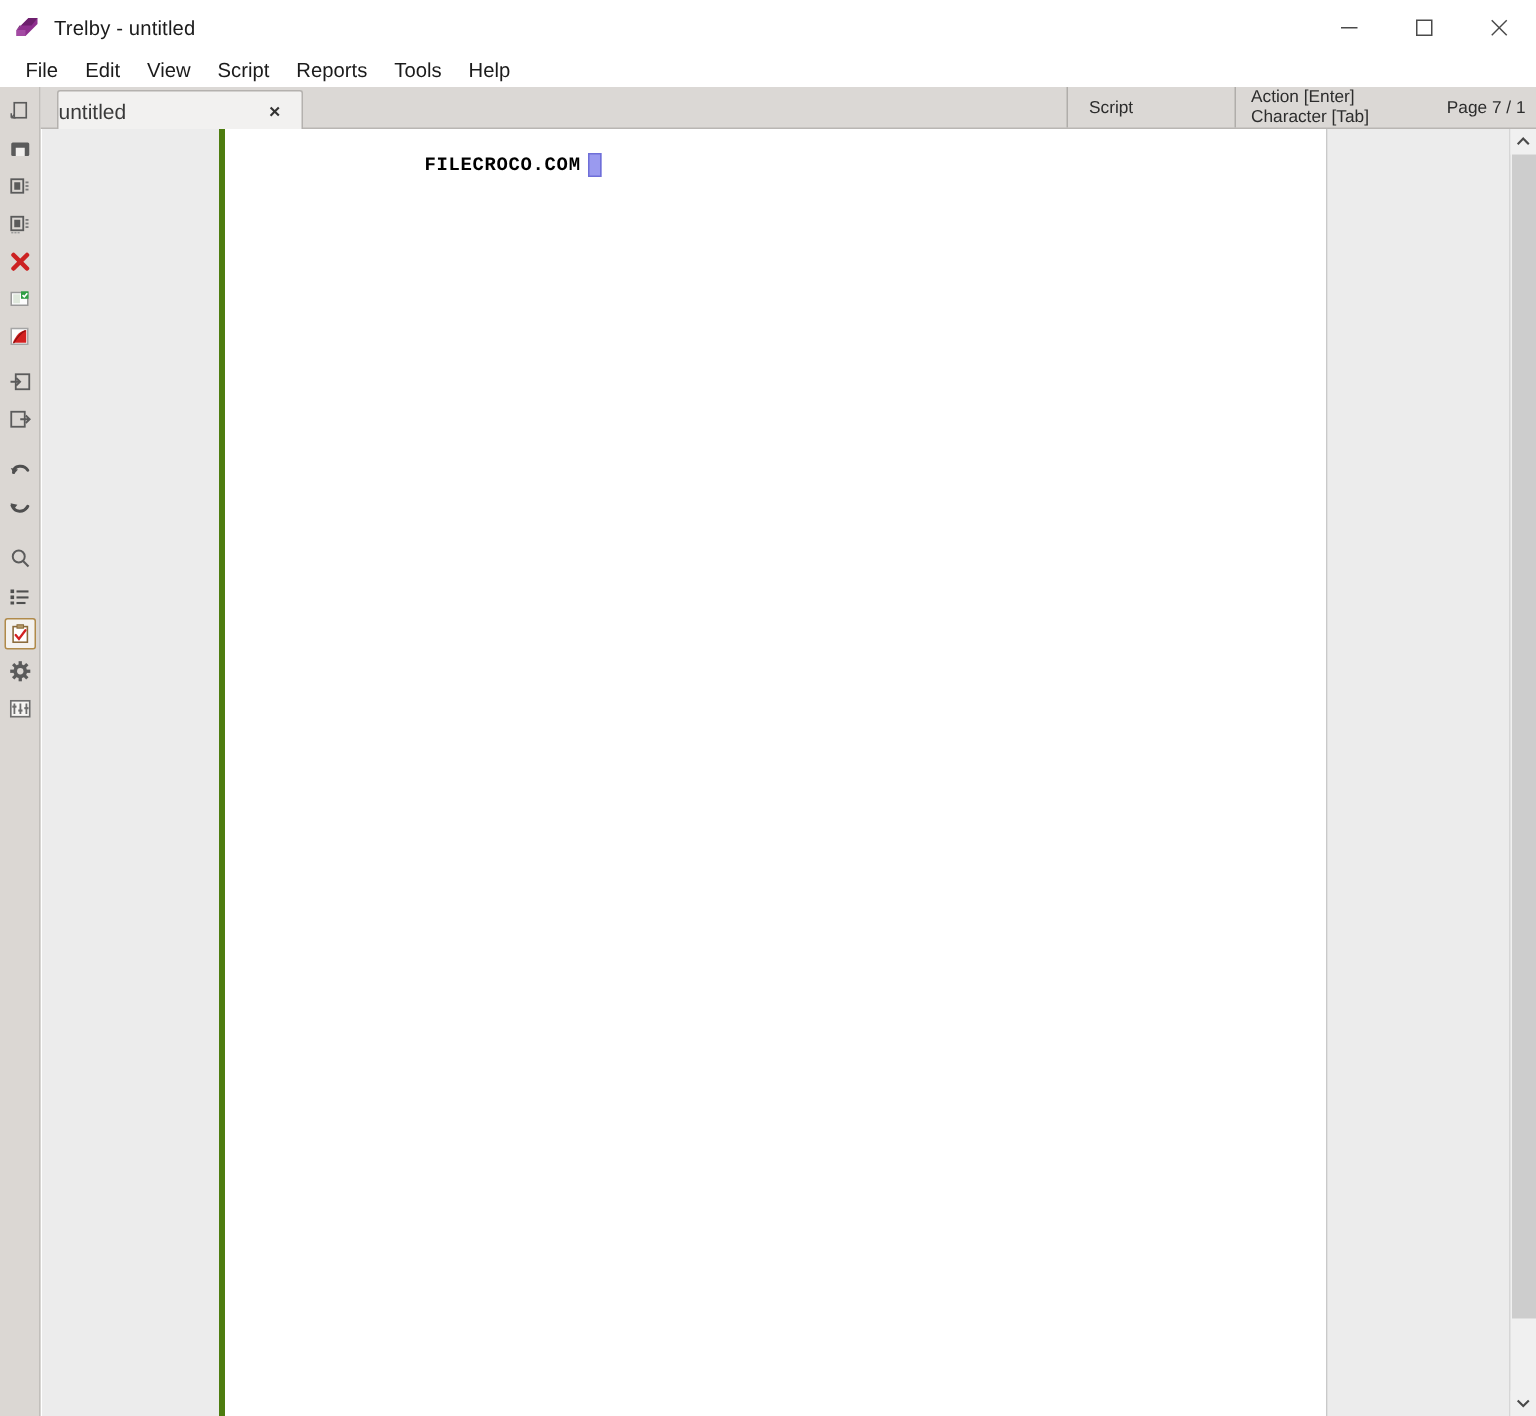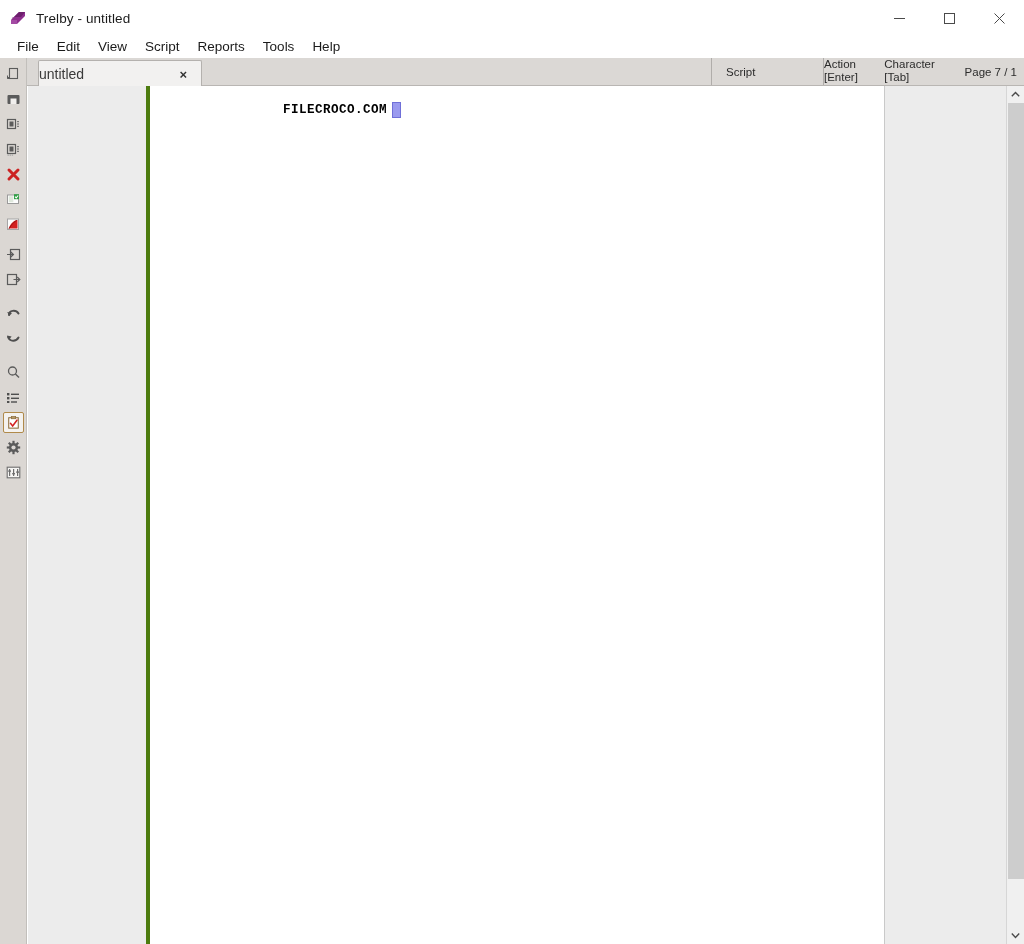--- a/index.html
+++ b/index.html
@@ -113,22 +113,24 @@
     display: flex;
     align-items: center;
   }
   #status-scene {
     left: 684px; width: 112px;
     padding-left: 14px;
     border-left: 1px solid #b0adaa;
   }
   #status-keys {
     left: 796px; width: 130px;
+    padding-left: 10px;
     border-left: 1px solid #b0adaa;
     line-height: 12.5px;
+    flex-direction: column;
     align-items: flex-start;
     justify-content: center;
   }
   #status-page {
     left: 926px; width: 71px;
     justify-content: flex-end;
     padding-right: 7px;
   }
 
   

